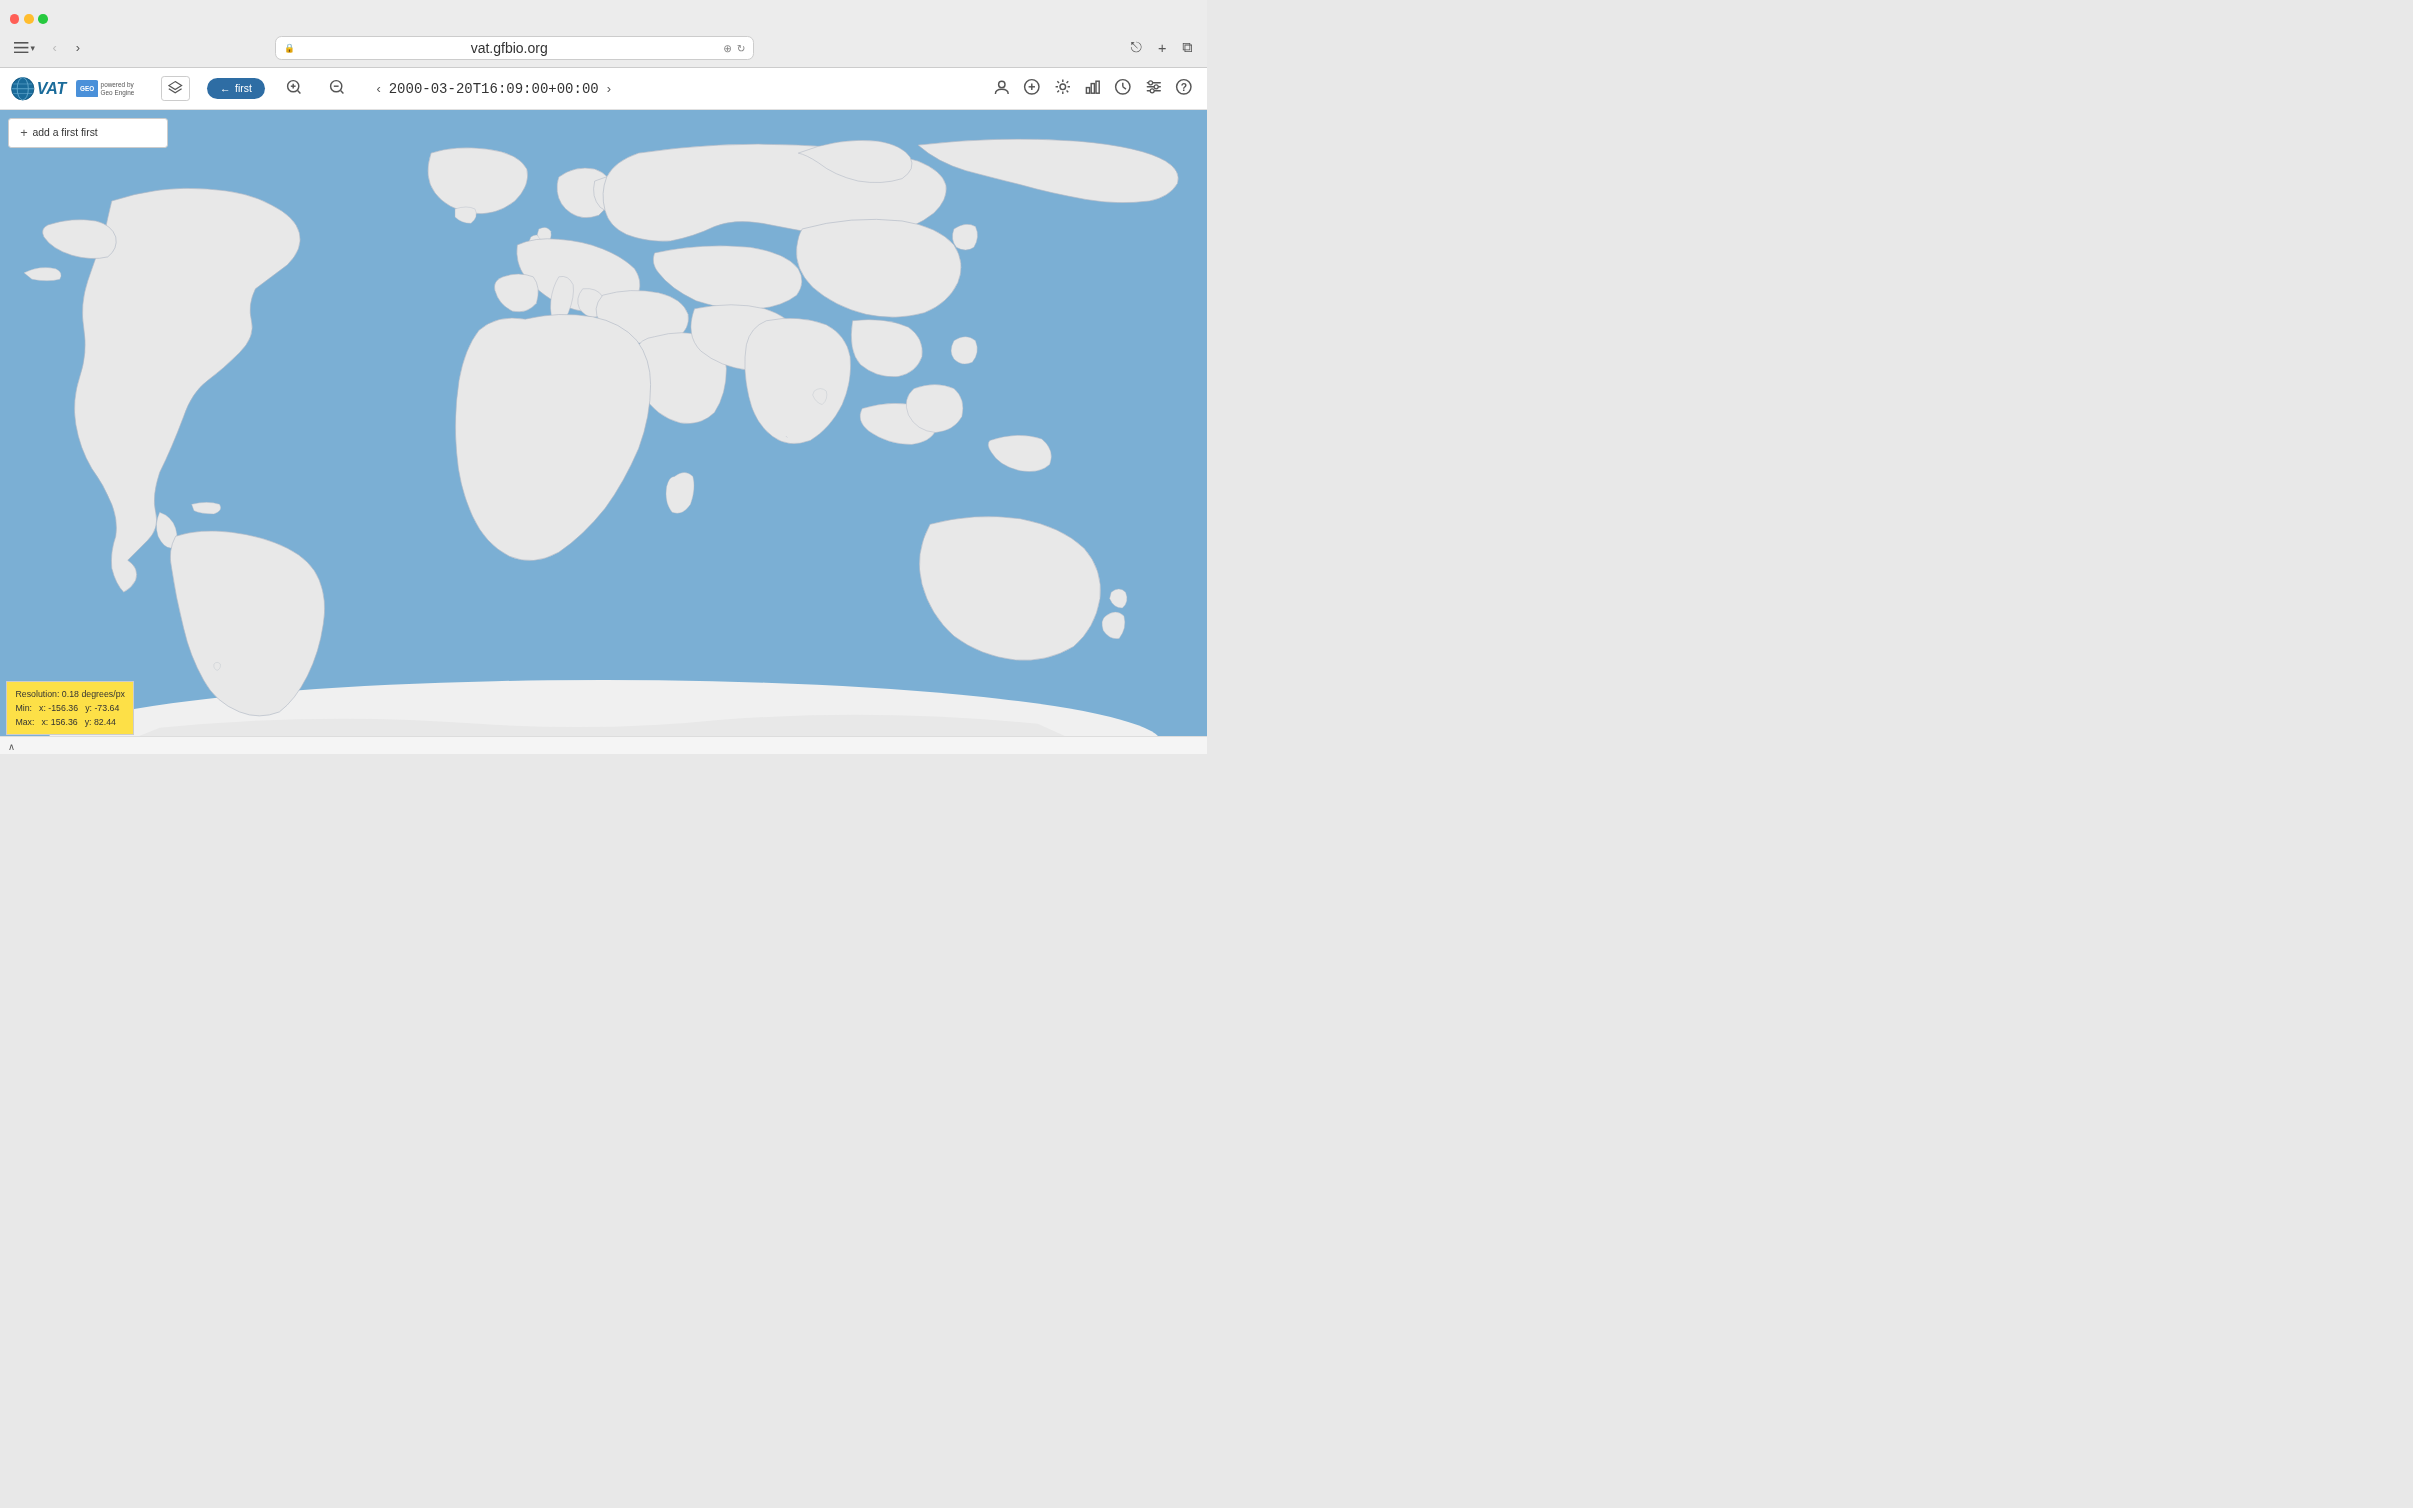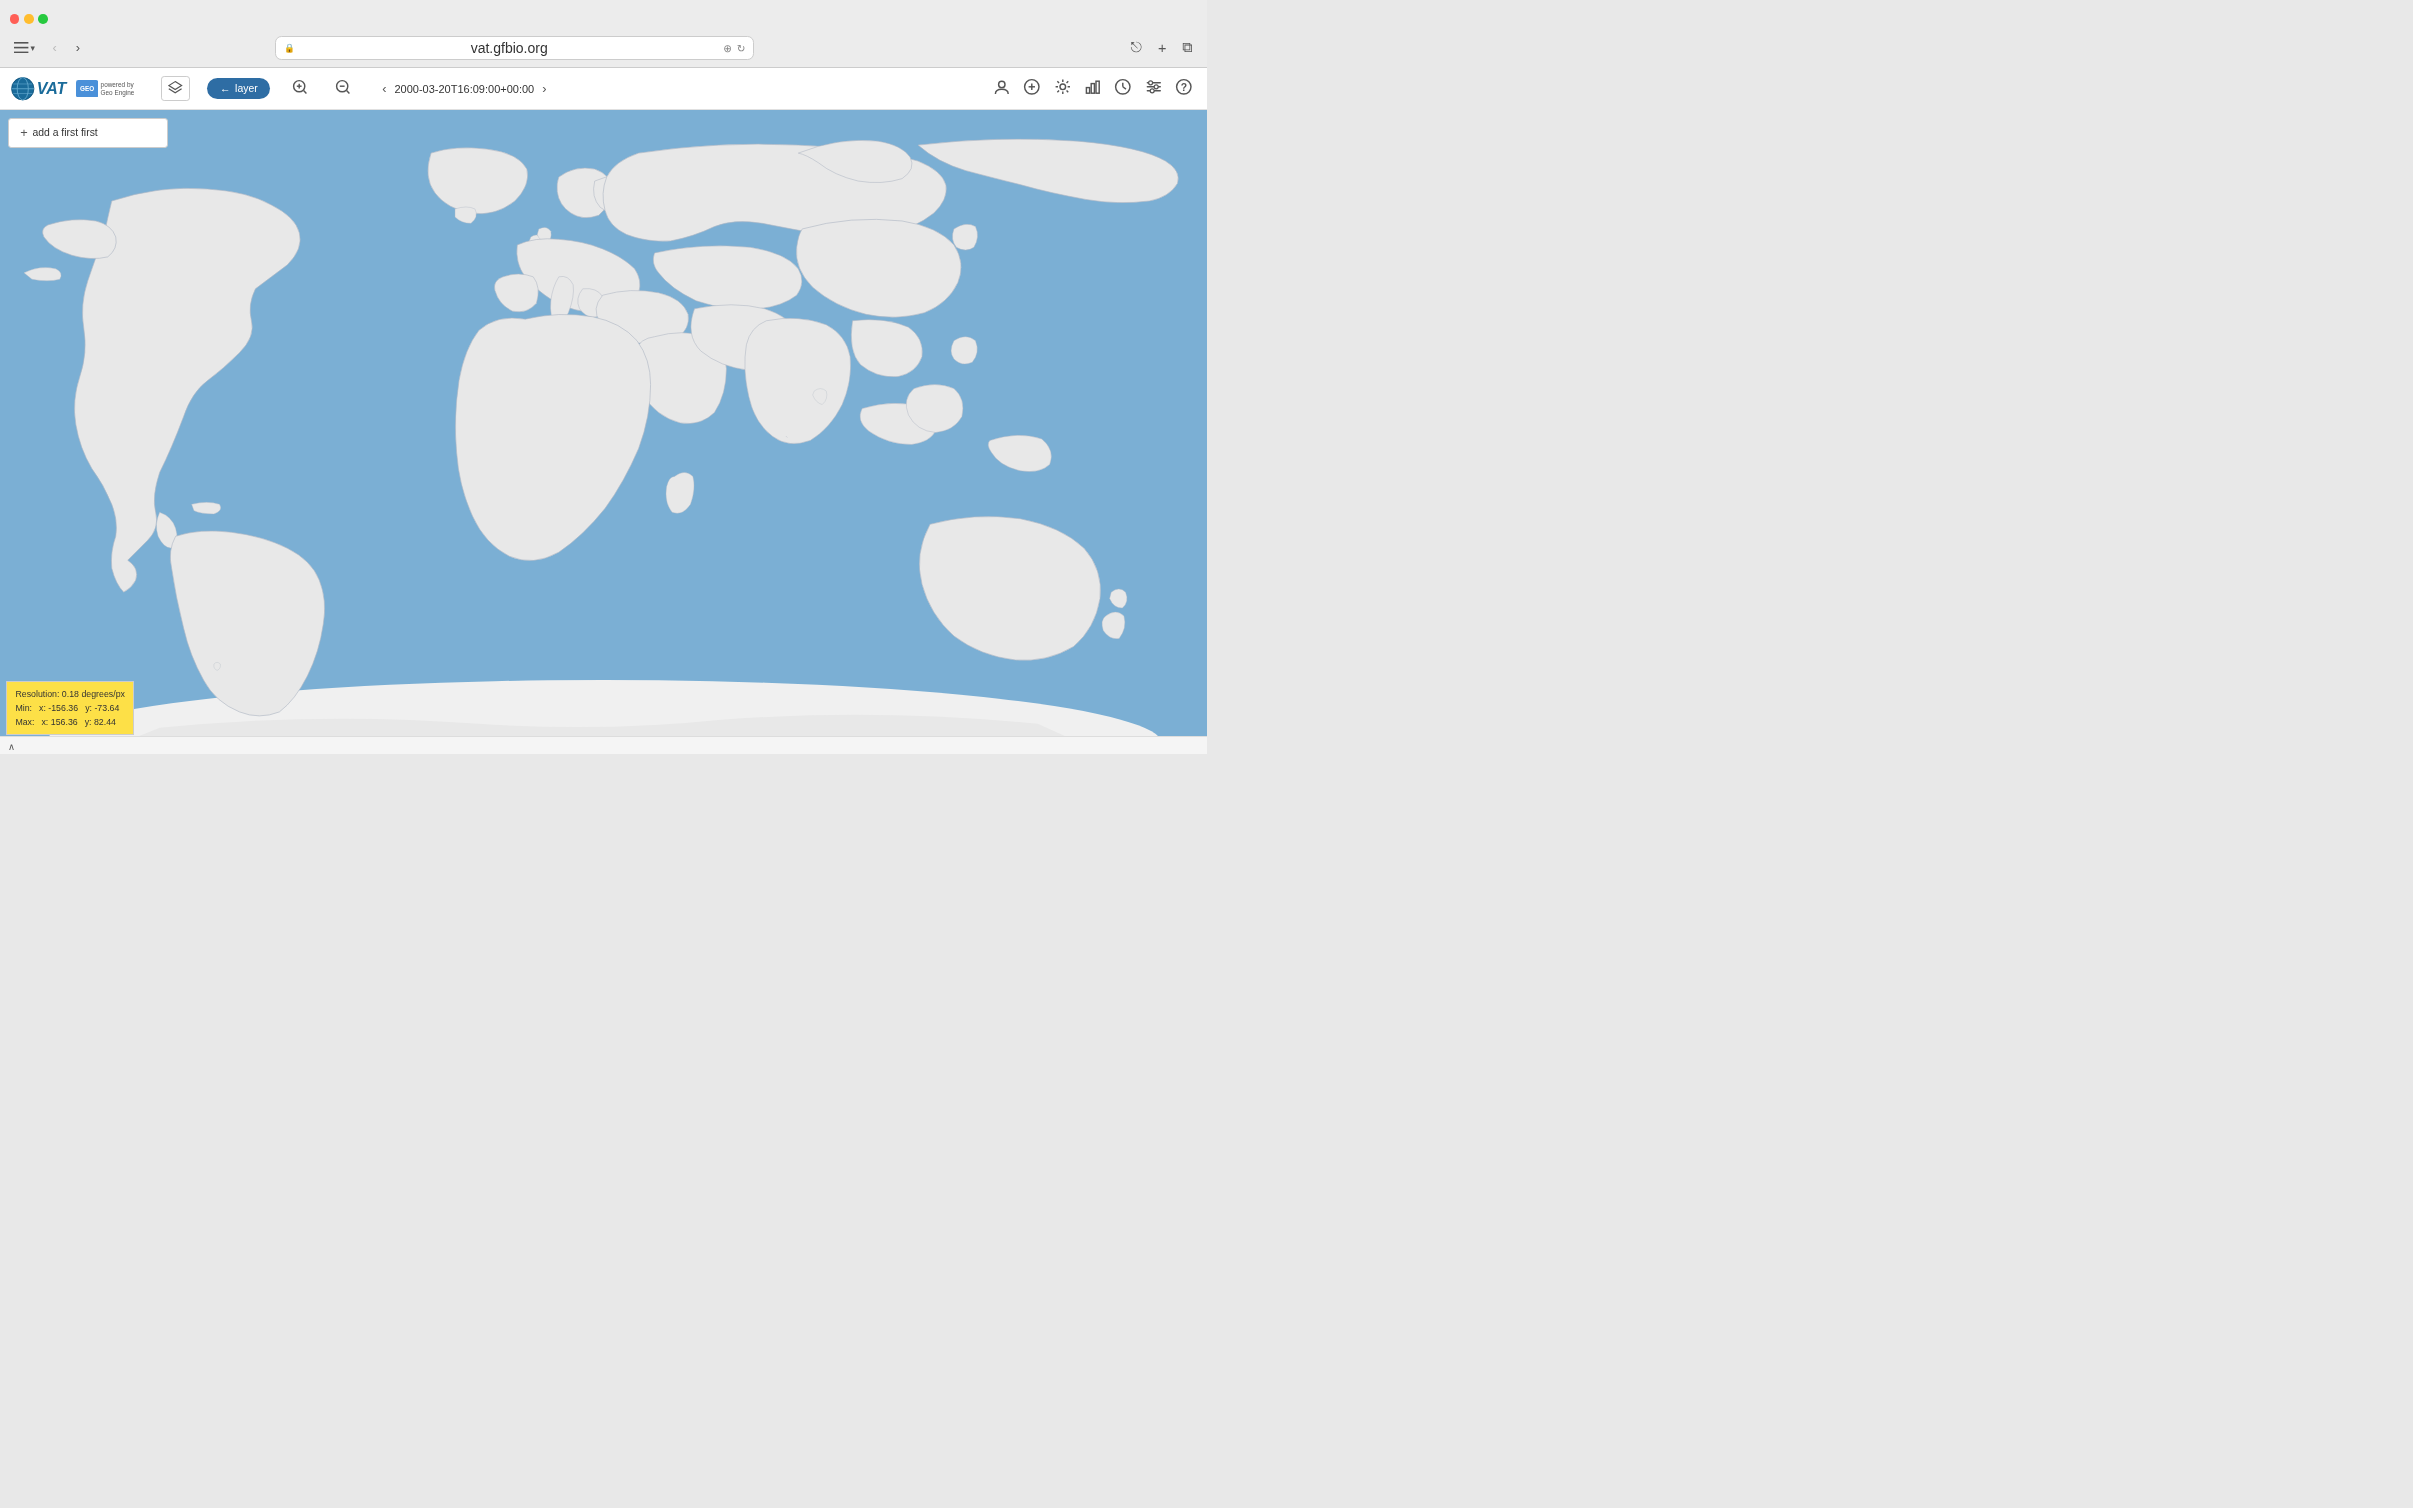--- a/index.html
+++ b/index.html
@@ -54,21 +54,21 @@
     .gfbio-btn {
       background: #2e6da4; color: white; border: none; border-radius: 16px; padding: 4.8px 12.8px; cursor: pointer; font-size: 10.4px; display: flex; align-items: center; gap: 4.8px;
     }
 
     .zoom-in-btn, .zoom-out-btn {
       background: none; border: none; cursor: pointer; padding: 4.8px; border-radius: 3.2px; font-size: 14.4px; color: #555;
     }
 
     .time-nav { display: flex; align-items: center; gap: 4.8px; margin-left: 6.4px; }
     .time-nav-btn { background: none; border: none; cursor: pointer; font-size: 12.8px; color: #555; padding: 3.2px; }
-    .time-display { font-size: 11px; color: #333; font-family: Liberation Sans, sans-serif; }
+    .time-display { font-size: 14px; color: #333; font-family: Liberation Mono, monospace; }
 
     .app-toolbar-right { margin-left: auto; display: flex; align-items: center; gap: 3.2px; }
     .icon-btn { background: none; border: none; cursor: pointer; padding: 4.8px; border-radius: 3.2px; font-size: 14.4px; color: #555; }
 
     
     .map-container { flex: 1; position: relative; overflow: hidden; }
     .map-svg { width: 100%; height: 100%; }
 
     
     .layer-panel {
@@ -160,21 +160,21 @@
 
     <button class="layers-btn" style="margin-left:9.6px;">
       <svg width="14.4" height="14.4" viewBox="0 0 18 18">
         <polygon points="9,2 17,7 9,12 1,7" fill="none" stroke="#555" stroke-width="1.5"></polygon>
         <polyline points="1,11 9,16 17,11" fill="none" stroke="#555" stroke-width="1.5"></polyline>
       </svg>
     </button>
 
     <button class="gfbio-btn">
       <span>←</span>
-      <span>layer</span>
+      <span>first</span>
     </button>
 
     <button class="zoom-in-btn">
       <svg width="16" height="16" viewBox="0 0 20 20">
         <circle cx="9" cy="9" r="7" fill="none" stroke="#555" stroke-width="1.8"></circle>
         <line x1="6" y1="9" x2="12" y2="9" stroke="#555" stroke-width="1.8"></line>
         <line x1="9" y1="6" x2="9" y2="12" stroke="#555" stroke-width="1.8"></line>
         <line x1="14.5" y1="14.5" x2="18" y2="18" stroke="#555" stroke-width="1.8"></line>
       </svg>
     </button>

